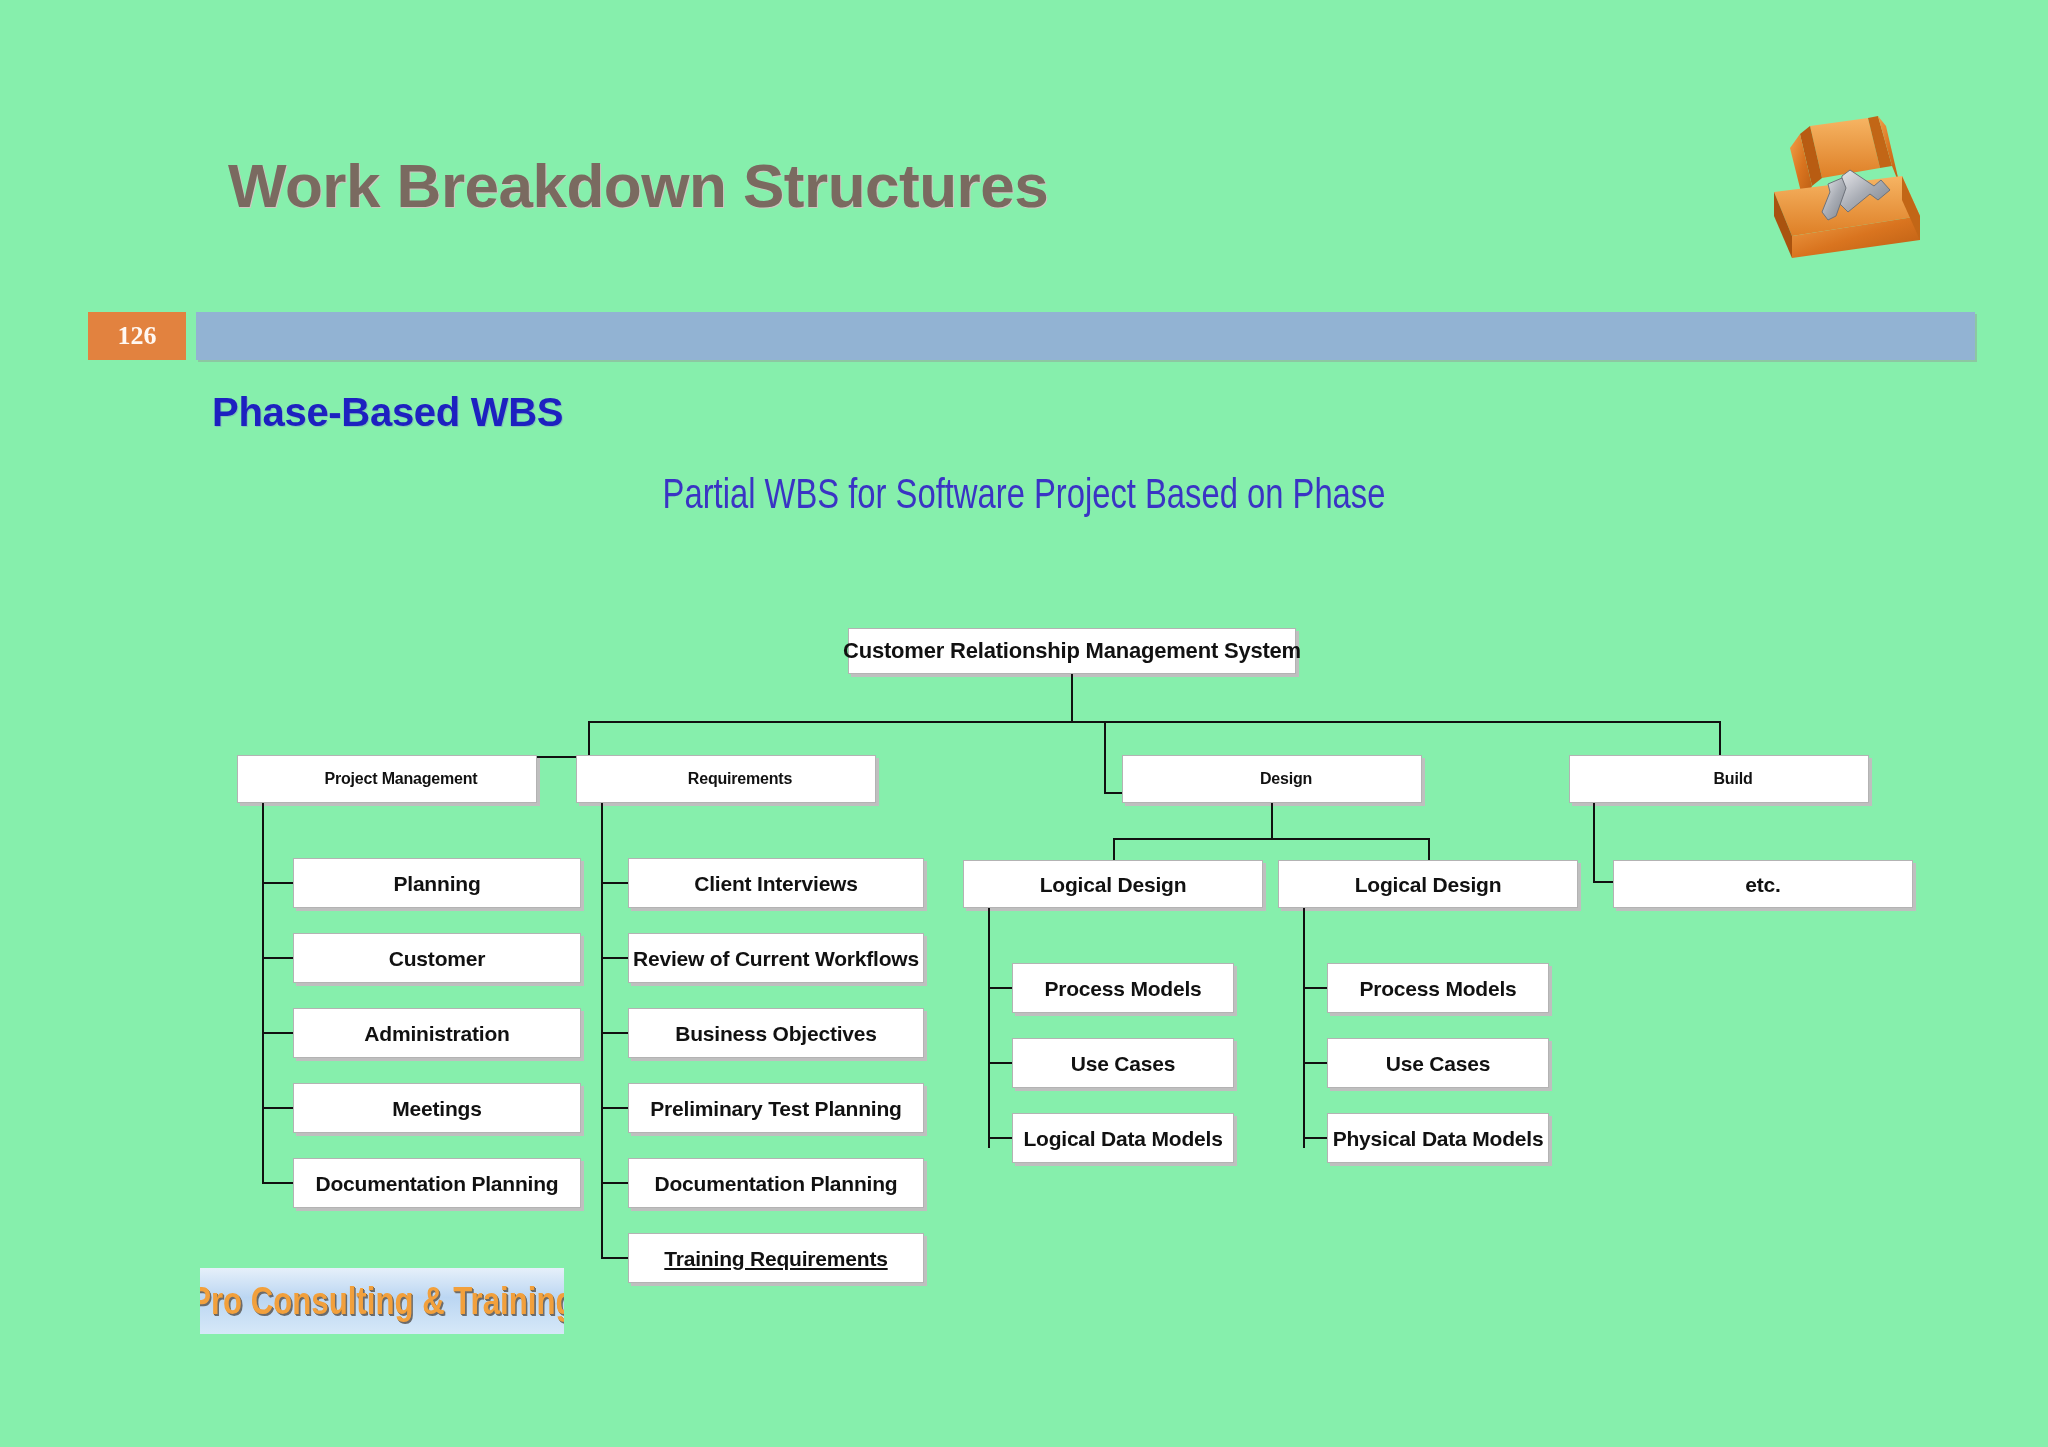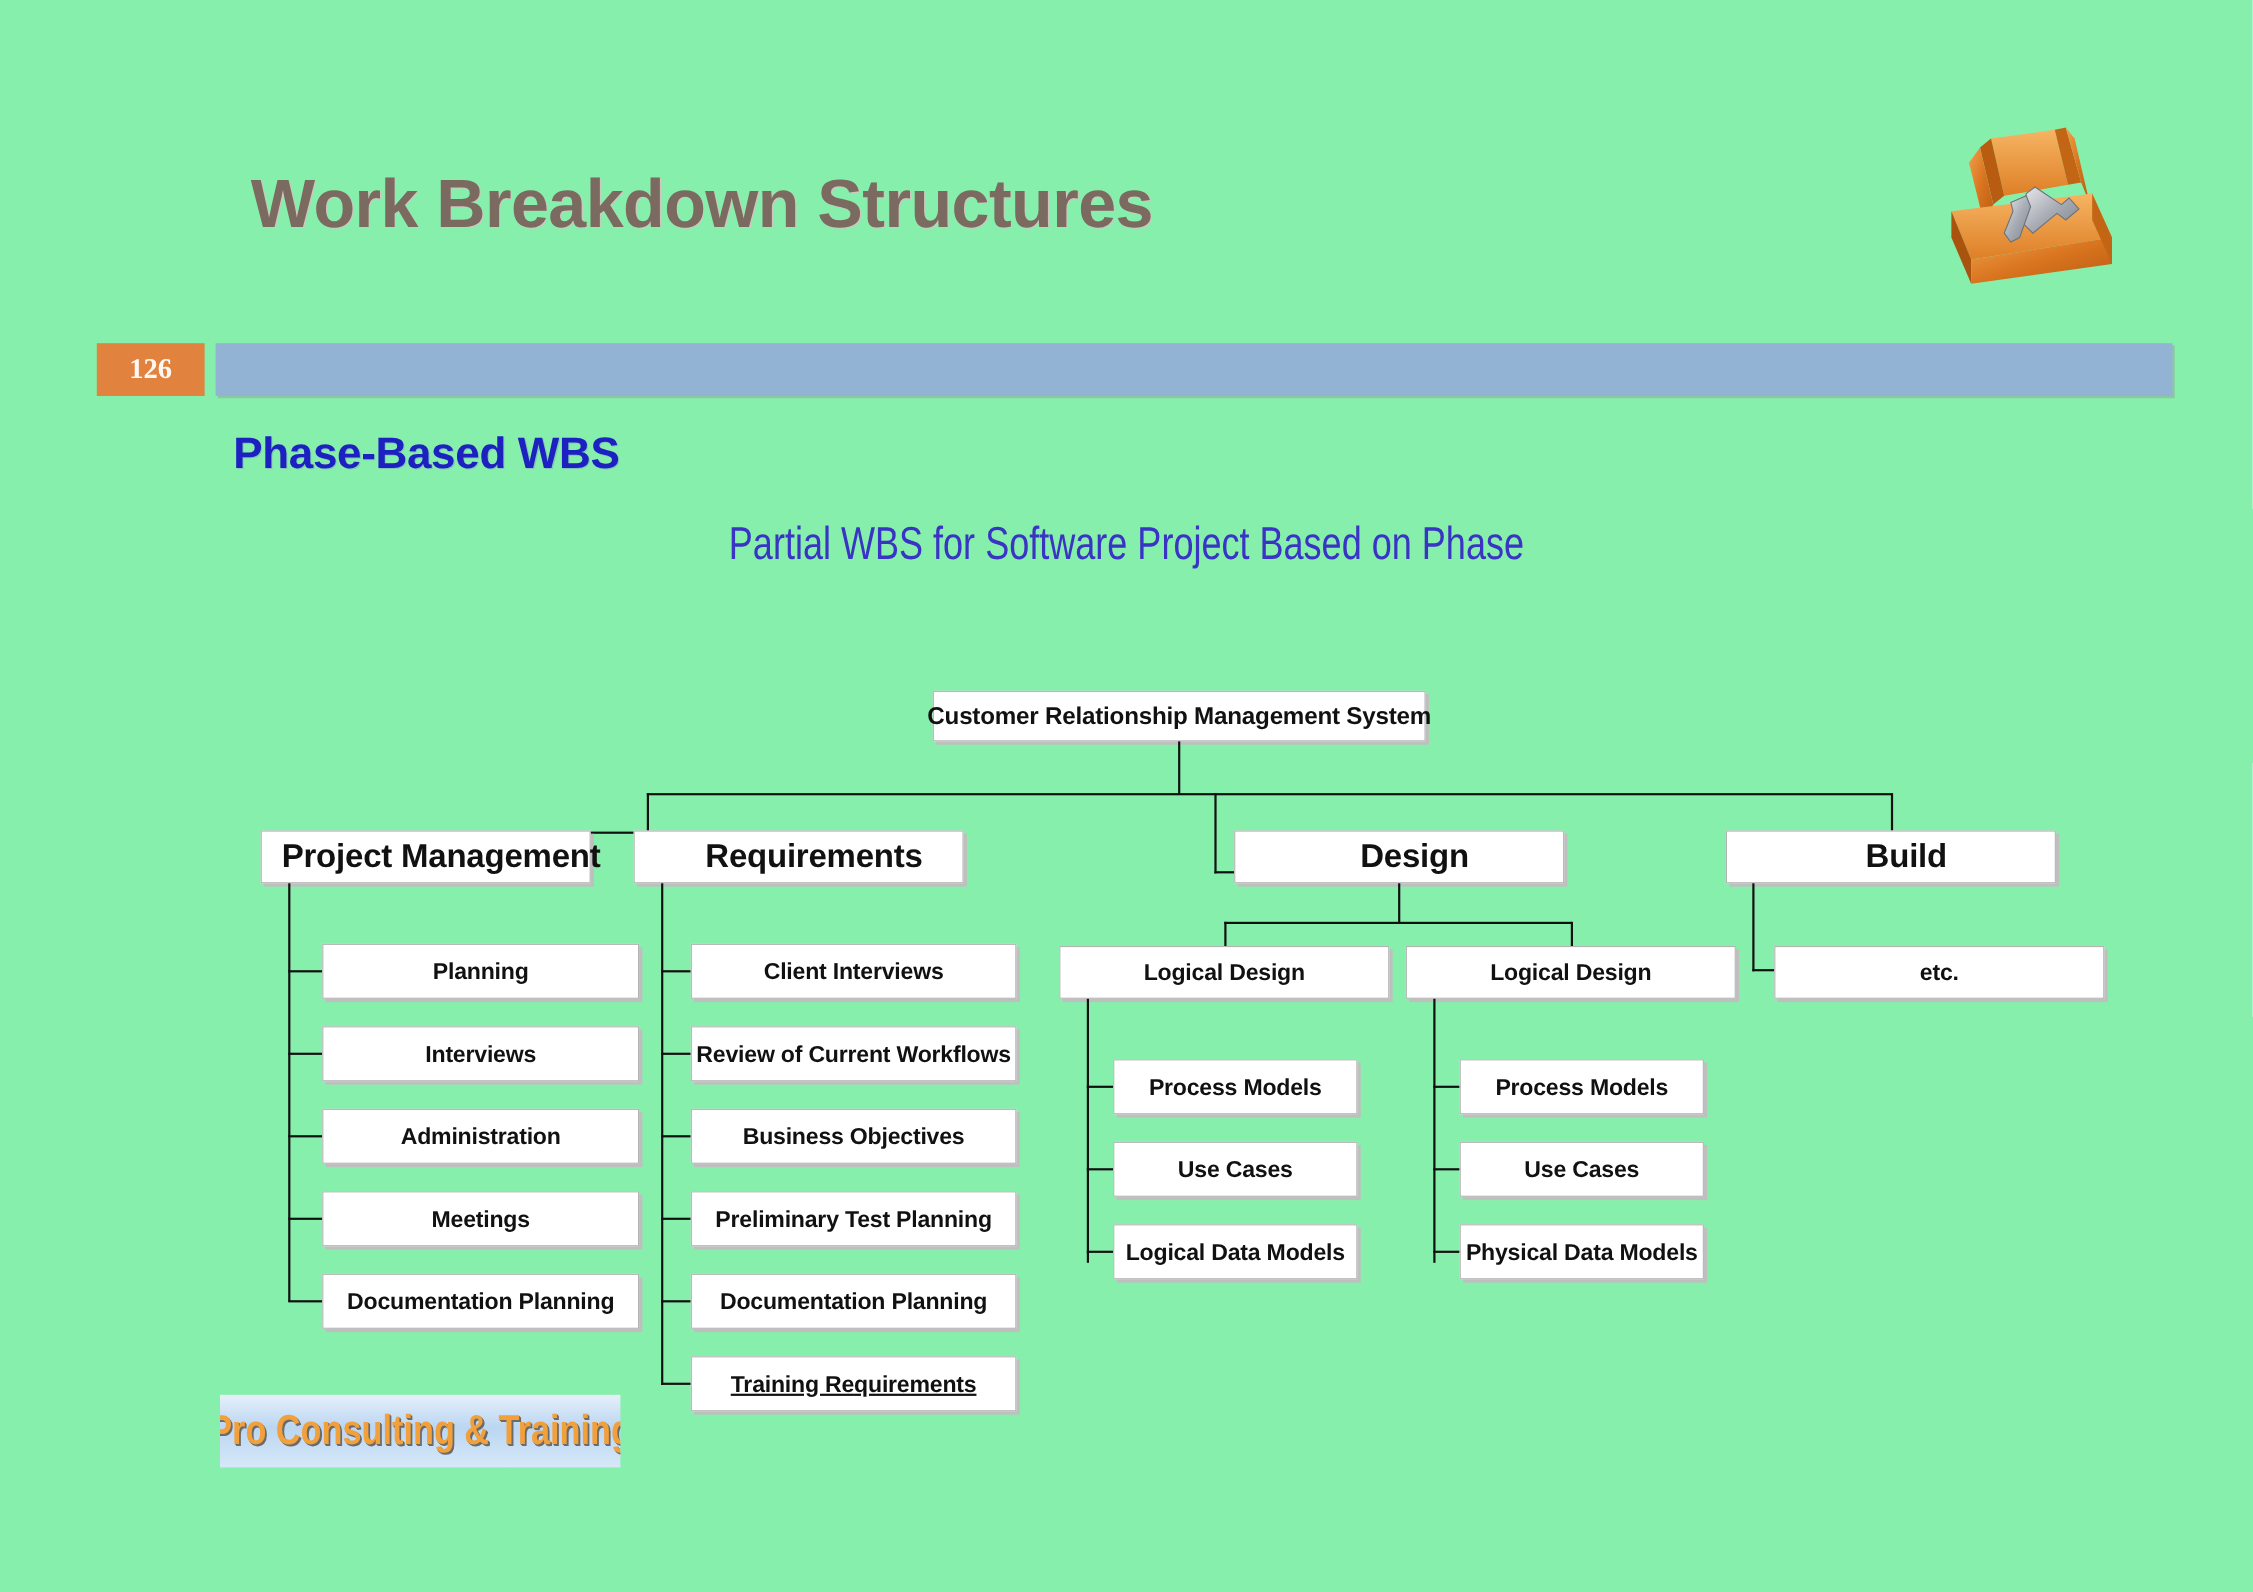--- a/index.html
+++ b/index.html
@@ -56,21 +56,21 @@
     position:absolute;box-sizing:border-box;
     background:#ffffff;
     border:1px solid #B3B3B3;
     box-shadow:3px 3px 0 #BFBFBF;
     display:flex;align-items:center;justify-content:center;
     font-size:21px;font-weight:bold;color:#111111;
     letter-spacing:-0.2px;white-space:nowrap;
     text-align:center;line-height:1;
   }
   .node.root{font-size:22px;}
-  .node.lvl2{font-size:30px;padding-left:28px;}
+  .node.lvl2{font-size:16px;padding-left:28px;}
   .node.lvl3{font-size:21px;}
   .node.lvl4{font-size:21px;}
 
   .conn{position:absolute;background:#111111;}
   .conn.h{height:2px;}
   .conn.v{width:2px;}
 
   
   .logo{
     position:absolute;left:200px;top:1268px;width:364px;height:66px;
@@ -164,21 +164,21 @@
 
     <div class="conn v" style="left:1593px;top:803px;height:80px;"></div>
     <div class="conn h" style="left:1593px;top:881px;width:22px;"></div>
     <div class="node lvl3" style="left:1613px;top:860px;width:300px;height:48px;">etc.</div>
 
     <div class="conn v" style="left:262px;top:803px;height:380px;"></div>
     <div id="pm-children">
         <div class="conn h" style="left: 262px; top: 882px; width: 31px;"></div>
         <div class="node lvl3" style="left: 293px; top: 858px; width: 288px; height: 50px;">Planning</div>
         <div class="conn h" style="left: 262px; top: 957px; width: 31px;"></div>
-        <div class="node lvl3" style="left: 293px; top: 933px; width: 288px; height: 50px;">Interviews</div>
+        <div class="node lvl3" style="left: 293px; top: 933px; width: 288px; height: 50px;">Customer</div>
         <div class="conn h" style="left: 262px; top: 1032px; width: 31px;"></div>
         <div class="node lvl3" style="left: 293px; top: 1008px; width: 288px; height: 50px;">Administration</div>
         <div class="conn h" style="left: 262px; top: 1107px; width: 31px;"></div>
         <div class="node lvl3" style="left: 293px; top: 1083px; width: 288px; height: 50px;">Meetings</div>
         <div class="conn h" style="left: 262px; top: 1182px; width: 31px;"></div>
         <div class="node lvl3" style="left: 293px; top: 1158px; width: 288px; height: 50px;">Documentation Planning</div>
       </div>
 
     <div class="conn v" style="left:601px;top:803px;height:456px;"></div>
     <div id="req-children">

